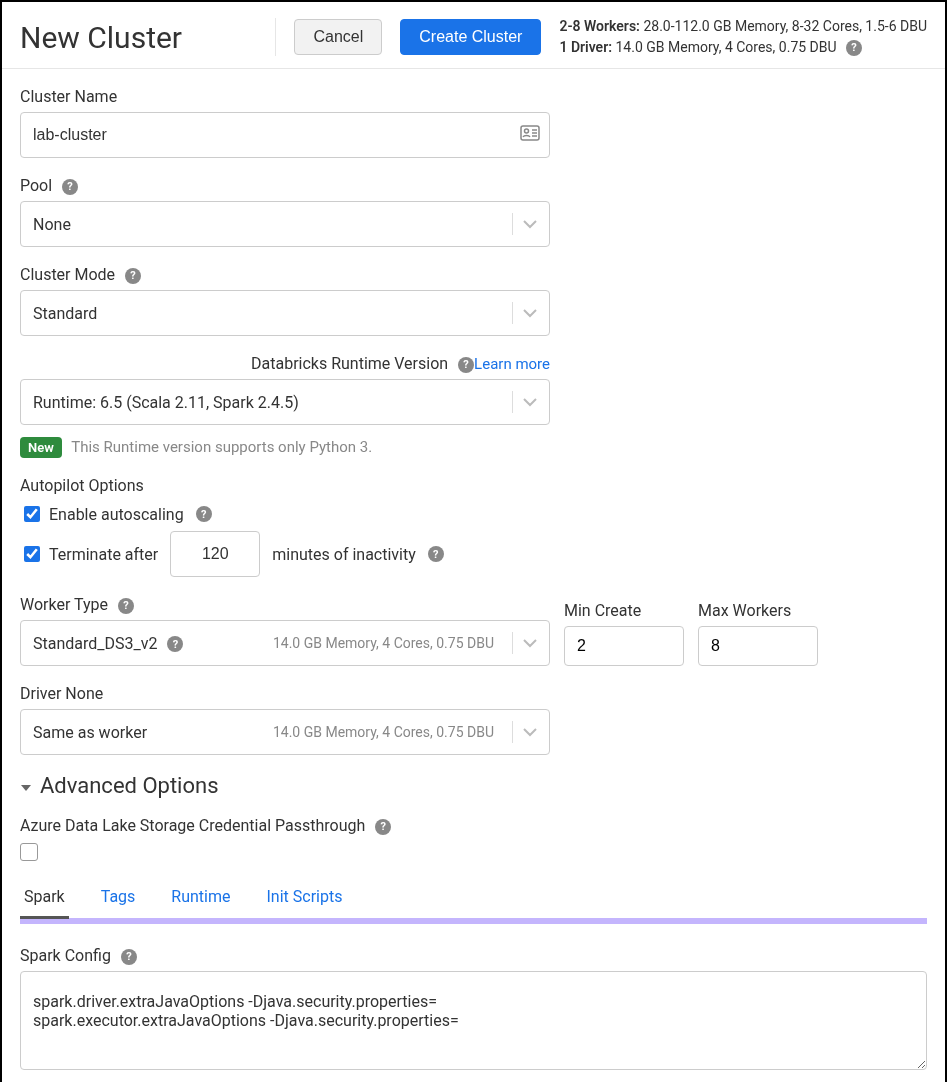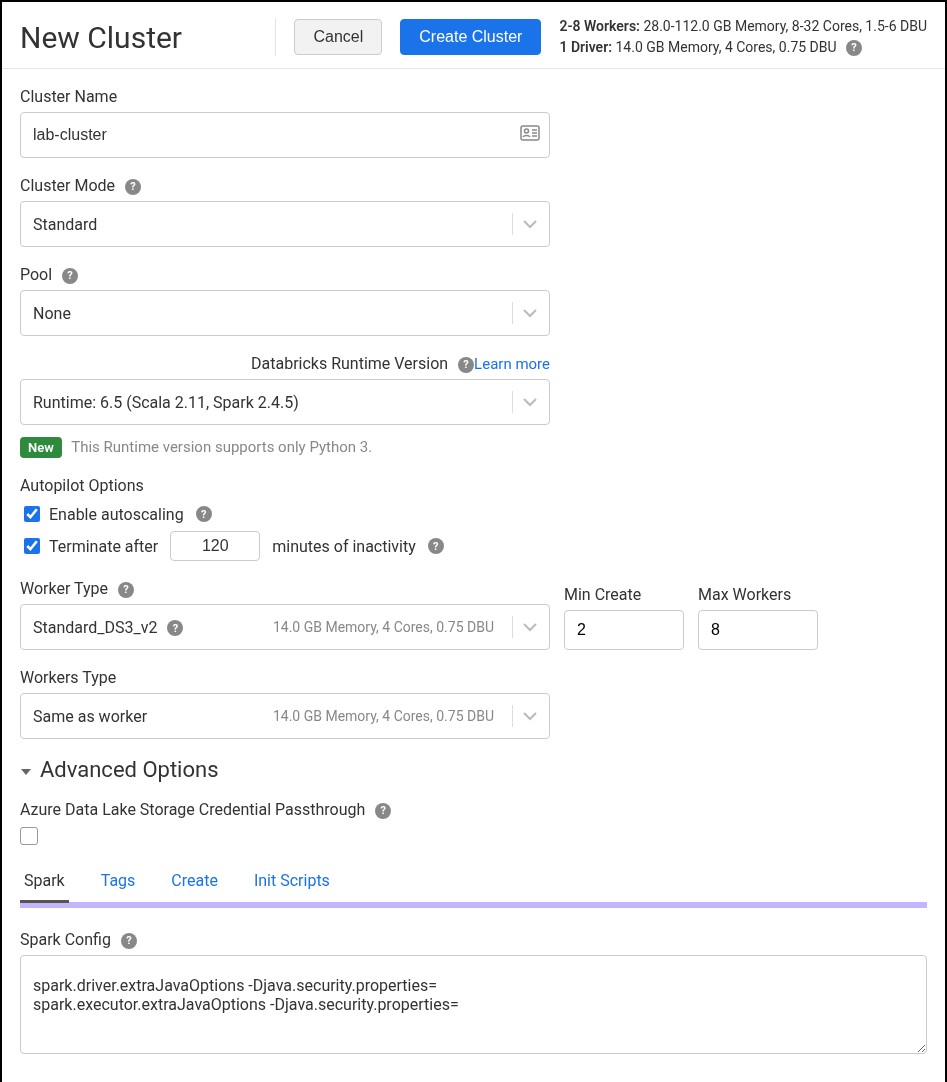--- a/index.html
+++ b/index.html
@@ -166,21 +166,21 @@
     font-size: 16px;
   }
   .check-row input[type="checkbox"] {
     width: 16px;
     height: 16px;
     accent-color: #1a73e8;
     cursor: pointer;
   }
   .inline-num {
     width: 90px;
-    height: 30px;
+    height: 46px;
     text-align: center;
     margin: 0 6px;
   }
   .worker-row {
     display: flex;
     gap: 14px;
     align-items: flex-end;
     margin-bottom: 18px;
   }
   .worker-type-col { width: 530px; }
@@ -286,41 +286,41 @@
               <line x1="12" y1="5" x2="17" y2="5"></line>
               <line x1="12" y1="8" x2="17" y2="8"></line>
               <line x1="12" y1="11" x2="17" y2="11"></line>
             </svg>
         </span>
       </div>
     </div>
 
     <div class="form-group form-col">
       <label class="form-label">
-        <span>Cluster Mode</span>
+        <span>Pool</span>
         <span class="help-icon">?</span>
       </label>
       <div class="select">
-        <span class="select-text">Standard</span>
+        <span class="select-text">None</span>
         <span class="select-sep"></span>
         <span class="chevron">
           <svg width="14" height="10" viewBox="0 0 14 10">
               <path d="M1 2 L7 8 L13 2" fill="none" stroke="#bbb" stroke-width="2"></path>
             </svg>
         </span>
       </div>
     </div>
 
     <div class="form-group form-col">
       <label class="form-label">
-        <span>Pool</span>
+        <span>Cluster Mode</span>
         <span class="help-icon">?</span>
       </label>
       <div class="select">
-        <span class="select-text">None</span>
+        <span class="select-text">Standard</span>
         <span class="select-sep"></span>
         <span class="chevron">
           <svg width="14" height="10" viewBox="0 0 14 10">
               <path d="M1 2 L7 8 L13 2" fill="none" stroke="#bbb" stroke-width="2"></path>
             </svg>
         </span>
       </div>
     </div>
 
     <div class="form-group form-col">
@@ -387,21 +387,21 @@
         <label class="form-label">Min Create</label>
         <input type="text" value="2" style="">
       </div>
       <div class="mini-col">
         <label class="form-label">Max Workers</label>
         <input type="text" value="8" style="">
       </div>
     </div>
 
     <div class="form-group form-col">
-      <label class="form-label">Workers Type</label>
+      <label class="form-label">Driver None</label>
       <div class="select">
         <span class="select-text">Same as worker</span>
         <span class="select-info">14.0 GB Memory, 4 Cores, 0.75 DBU</span>
         <span class="select-sep"></span>
         <span class="chevron">
           <svg width="14" height="10" viewBox="0 0 14 10">
               <path d="M1 2 L7 8 L13 2" fill="none" stroke="#bbb" stroke-width="2"></path>
             </svg>
         </span>
       </div>
@@ -422,21 +422,21 @@
         <span class="help-icon">?</span>
       </div>
       <div style="display:flex;align-items:center;">
         <span class="checkbox-empty"></span>
       </div>
     </div>
 
     <div class="tabs">
       <div class="tab active">Spark</div>
       <div class="tab">Tags</div>
-      <div class="tab">Create</div>
+      <div class="tab">Runtime</div>
       <div class="tab">Init Scripts</div>
     </div>
 
     <div class="form-group full-width">
       <label class="form-label">
         <span>Spark Config</span>
         <span class="help-icon">?</span>
       </label>
       <textarea class="textarea" rows="3" style="">spark.driver.extraJavaOptions -Djava.security.properties=
 spark.executor.extraJavaOptions -Djava.security.properties=</textarea>

